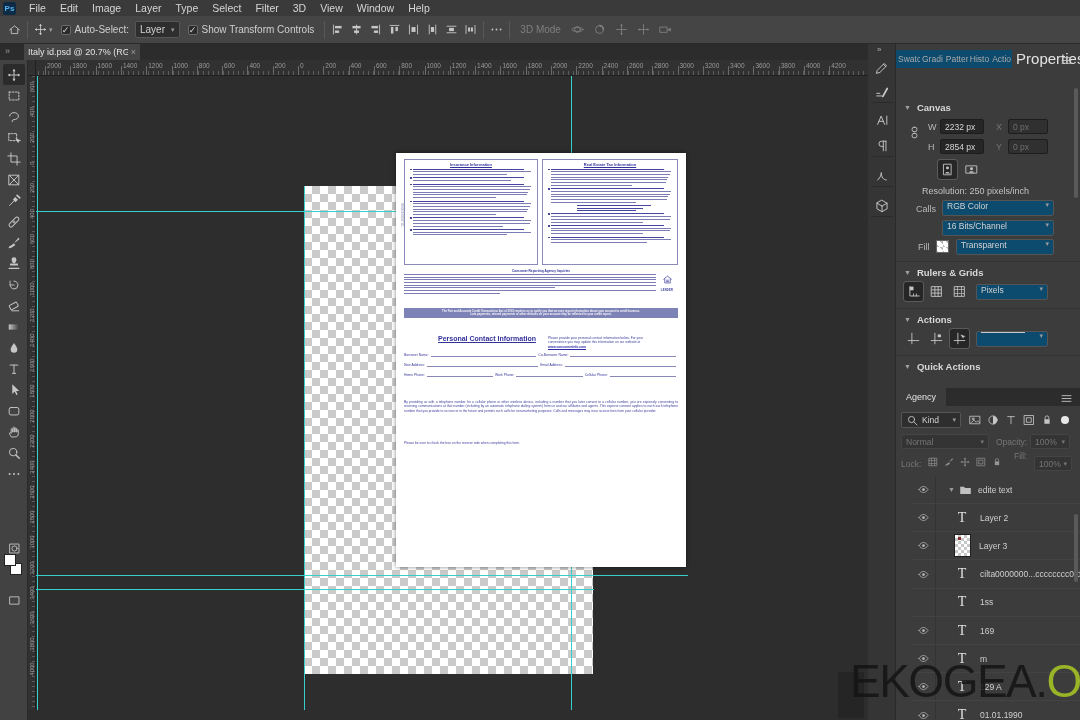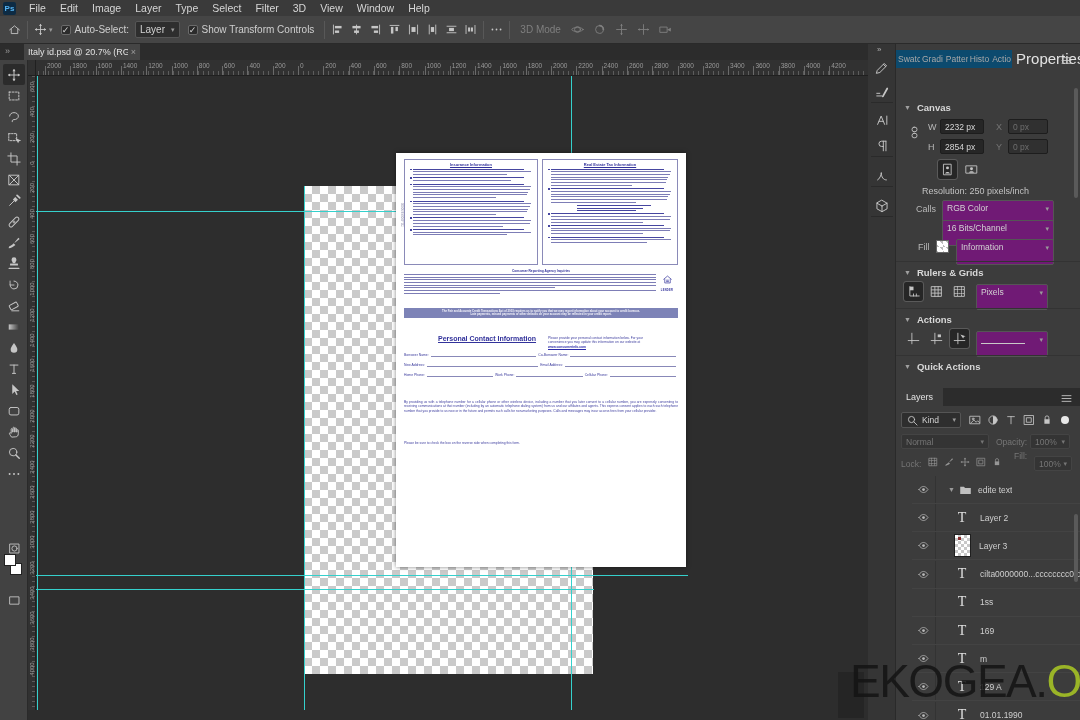--- a/index.html
+++ b/index.html
@@ -102,22 +102,22 @@
   .props { position:absolute; left:28px; top:24px; width:184px; height:344px; background:#3c3c3c; overflow:hidden; }
   .prow-doc { position:absolute; left:0; top:6px; width:100%; height:20px; display:flex; align-items:center; gap:8px; padding-left:14px;
     border-bottom:1px solid #333; color:#dcdcdc; font-size:9.5px; }
   .sec-head { position:absolute; color:#d8d8d8; font-size:9.5px; font-weight:bold; display:flex; gap:6px; align-items:center; }
   .sec-head .chev { color:#a0a0a0; font-size:7px; font-weight:normal; }
   .plabel { position:absolute; color:#b8b8b8; font-size:9px; }
   .plabel.dim { color:#747474; }
   .pinput { position:absolute; height:15px; background:#262626; border:1px solid #1d1d1d;
     color:#d6d6d6; font-size:8.5px; display:flex; align-items:center; padding-left:4px; border-radius:2px; }
   .pinput.dim { color:#6e6e6e; background:#303030; }
-  .pselect { position:absolute; height:16px; background:#701a75; border:1px solid #555; border-radius:2px;
-    color:#d2d2d2; font-size:8.5px; display:flex; align-items:flex-end; padding:12px 4px; }
+  .pselect { position:absolute; height:16px; background:#0c4a6e; border:1px solid #555; border-radius:2px;
+    color:#d2d2d2; font-size:8.5px; display:flex; align-items:flex-start; padding:0 4px; }
   .pselect .chev { margin-left:auto; color:#9a9a9a; font-size:7px; }
   .tool-btn { position:absolute; width:19px; height:19px; border-radius:2px; display:flex; align-items:center; justify-content:center; }
   .tool-btn.active { background:#262626; outline:1px solid #5a5a5a; }
   .pdivider { position:absolute; left:0; width:100%; height:1px; background:#333; }
   .scrollthumb { position:absolute; width:4px; background:#5a5a5a; border-radius:2px; }
 
   
   .layers-tabrow { position:absolute; left:28px; top:344px; width:184px; height:18px; background:#2c2c2c; }
   .layers-tab { position:absolute; left:0; top:0; height:18px; padding:0 10px; background:#3c3c3c;
     color:#e3e3e3; font-size:9px; display:flex; align-items:center; }
@@ -860,21 +860,21 @@
       </div>
       <div class="pselect" style="left:46px;top:152px;width:112px;">
         <span>16 Bits/Channel</span>
           <span class="chev">▾</span>
       </div>
 
       <span class="plabel" style="left:22px;top:174px;">Fill</span>
       <div style="position:absolute;left:40px;top:172px;width:13px;height:13px;border:1px solid #666;background:
         linear-gradient(45deg,#bbb 25%,transparent 25%,transparent 75%,#bbb 75%) 0 0/6px 6px #fff;"></div>
       <div class="pselect" style="left:60px;top:171px;width:98px;">
-        <span>Information</span>
+        <span>Transparent</span>
           <span class="chev">▾</span>
       </div>
 
       <div class="pdivider" style="top:193px;"></div>
       <div class="sec-head" style="left:8px;top:199px;">
         <span class="chev">▼</span>
         <span>Rulers &amp; Grids</span>
       </div>
       <div class="tool-btn active" style="left:8px;top:214px;">
           <span class="icon">
@@ -942,21 +942,21 @@
 
       <div class="pdivider" style="top:287px;"></div>
       <div class="sec-head" style="left:8px;top:293px;">
         <span class="chev">▼</span>
         <span>Quick Actions</span>
       </div>
       <div class="scrollthumb" style="left:178px;top:20px;height:110px;"></div>
     </div>
 
     <div class="layers-tabrow">
-      <div class="layers-tab">Layers</div>
+      <div class="layers-tab">Agency</div>
     </div>
     <span class="panel-menu icon" style="left:192px;top:348px;">
         <svg viewBox="0 0 16 16" width="13" height="13" fill="none" stroke="#c6c6c6" stroke-width="1.1" stroke-linecap="round" stroke-linejoin="round">
           <path d="M2.5 4.5h11M2.5 8h11M2.5 11.5h11"></path>
         </svg>
       </span>
 
     <div class="layers-body">
       <div class="lfilter-row">
         <div class="kind-select">

